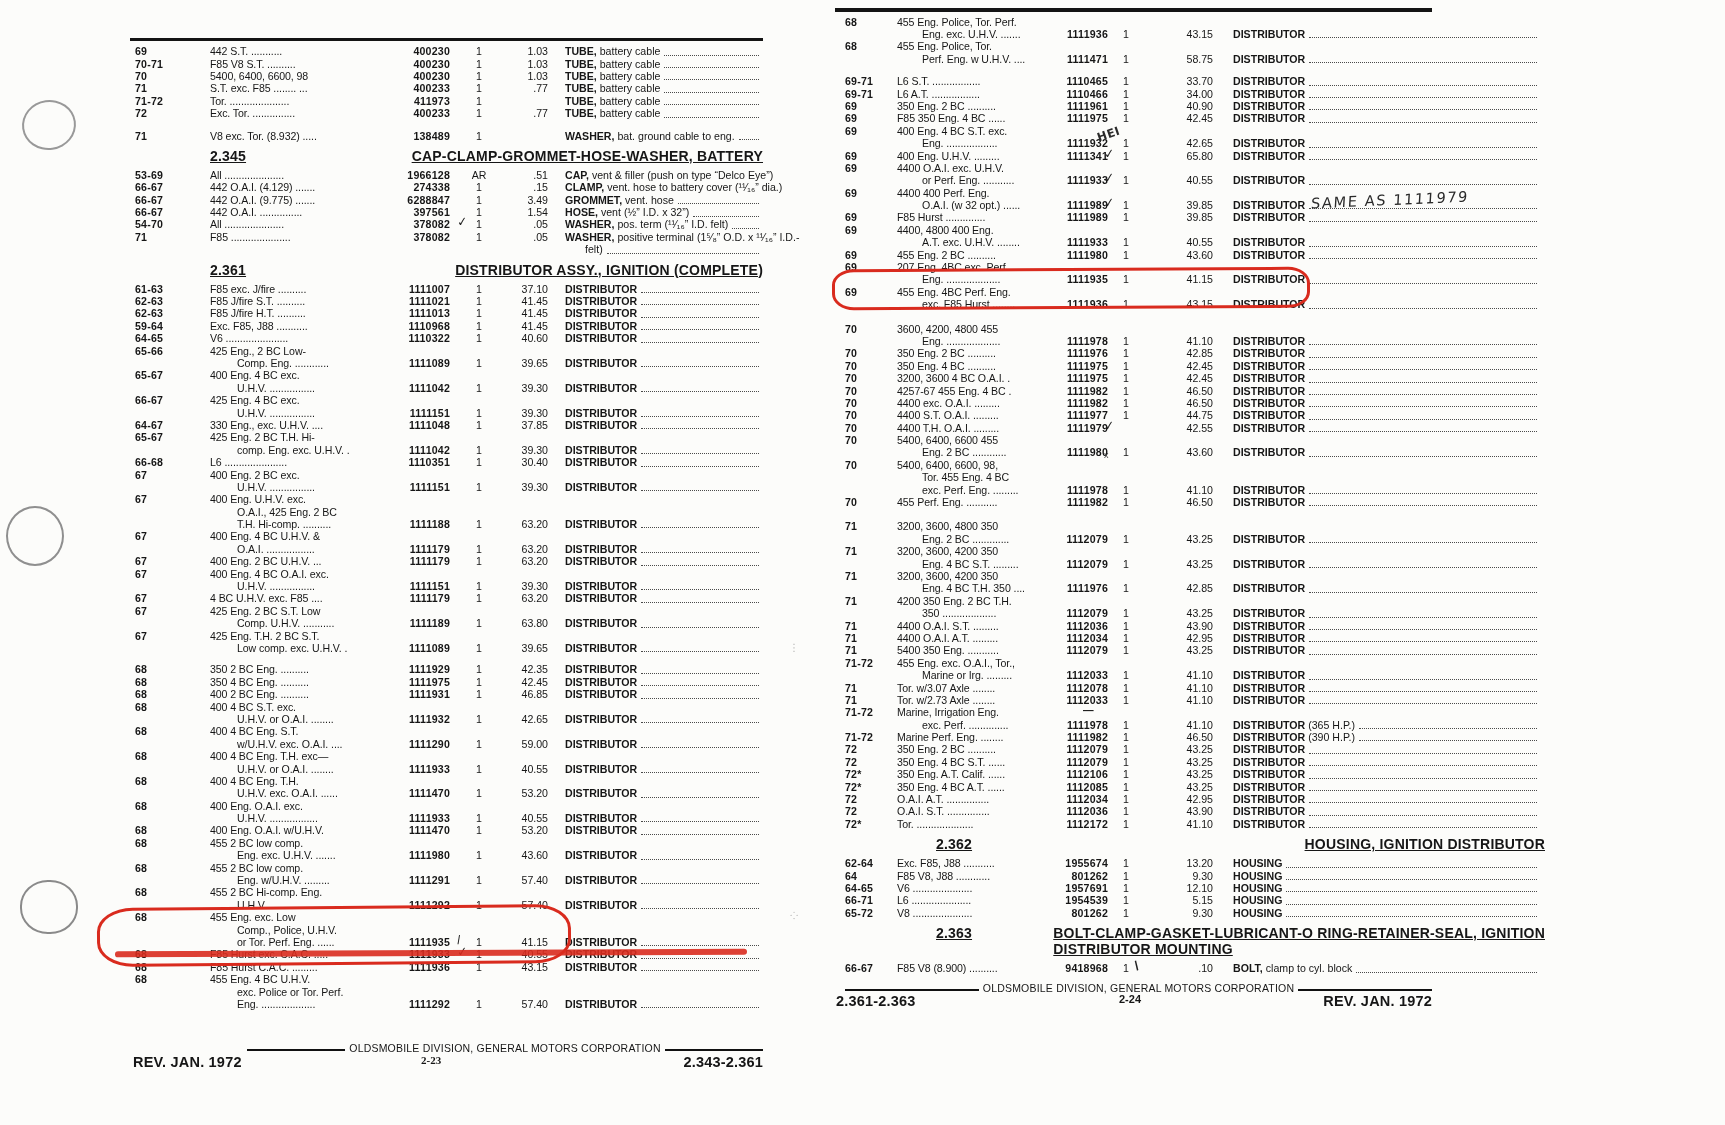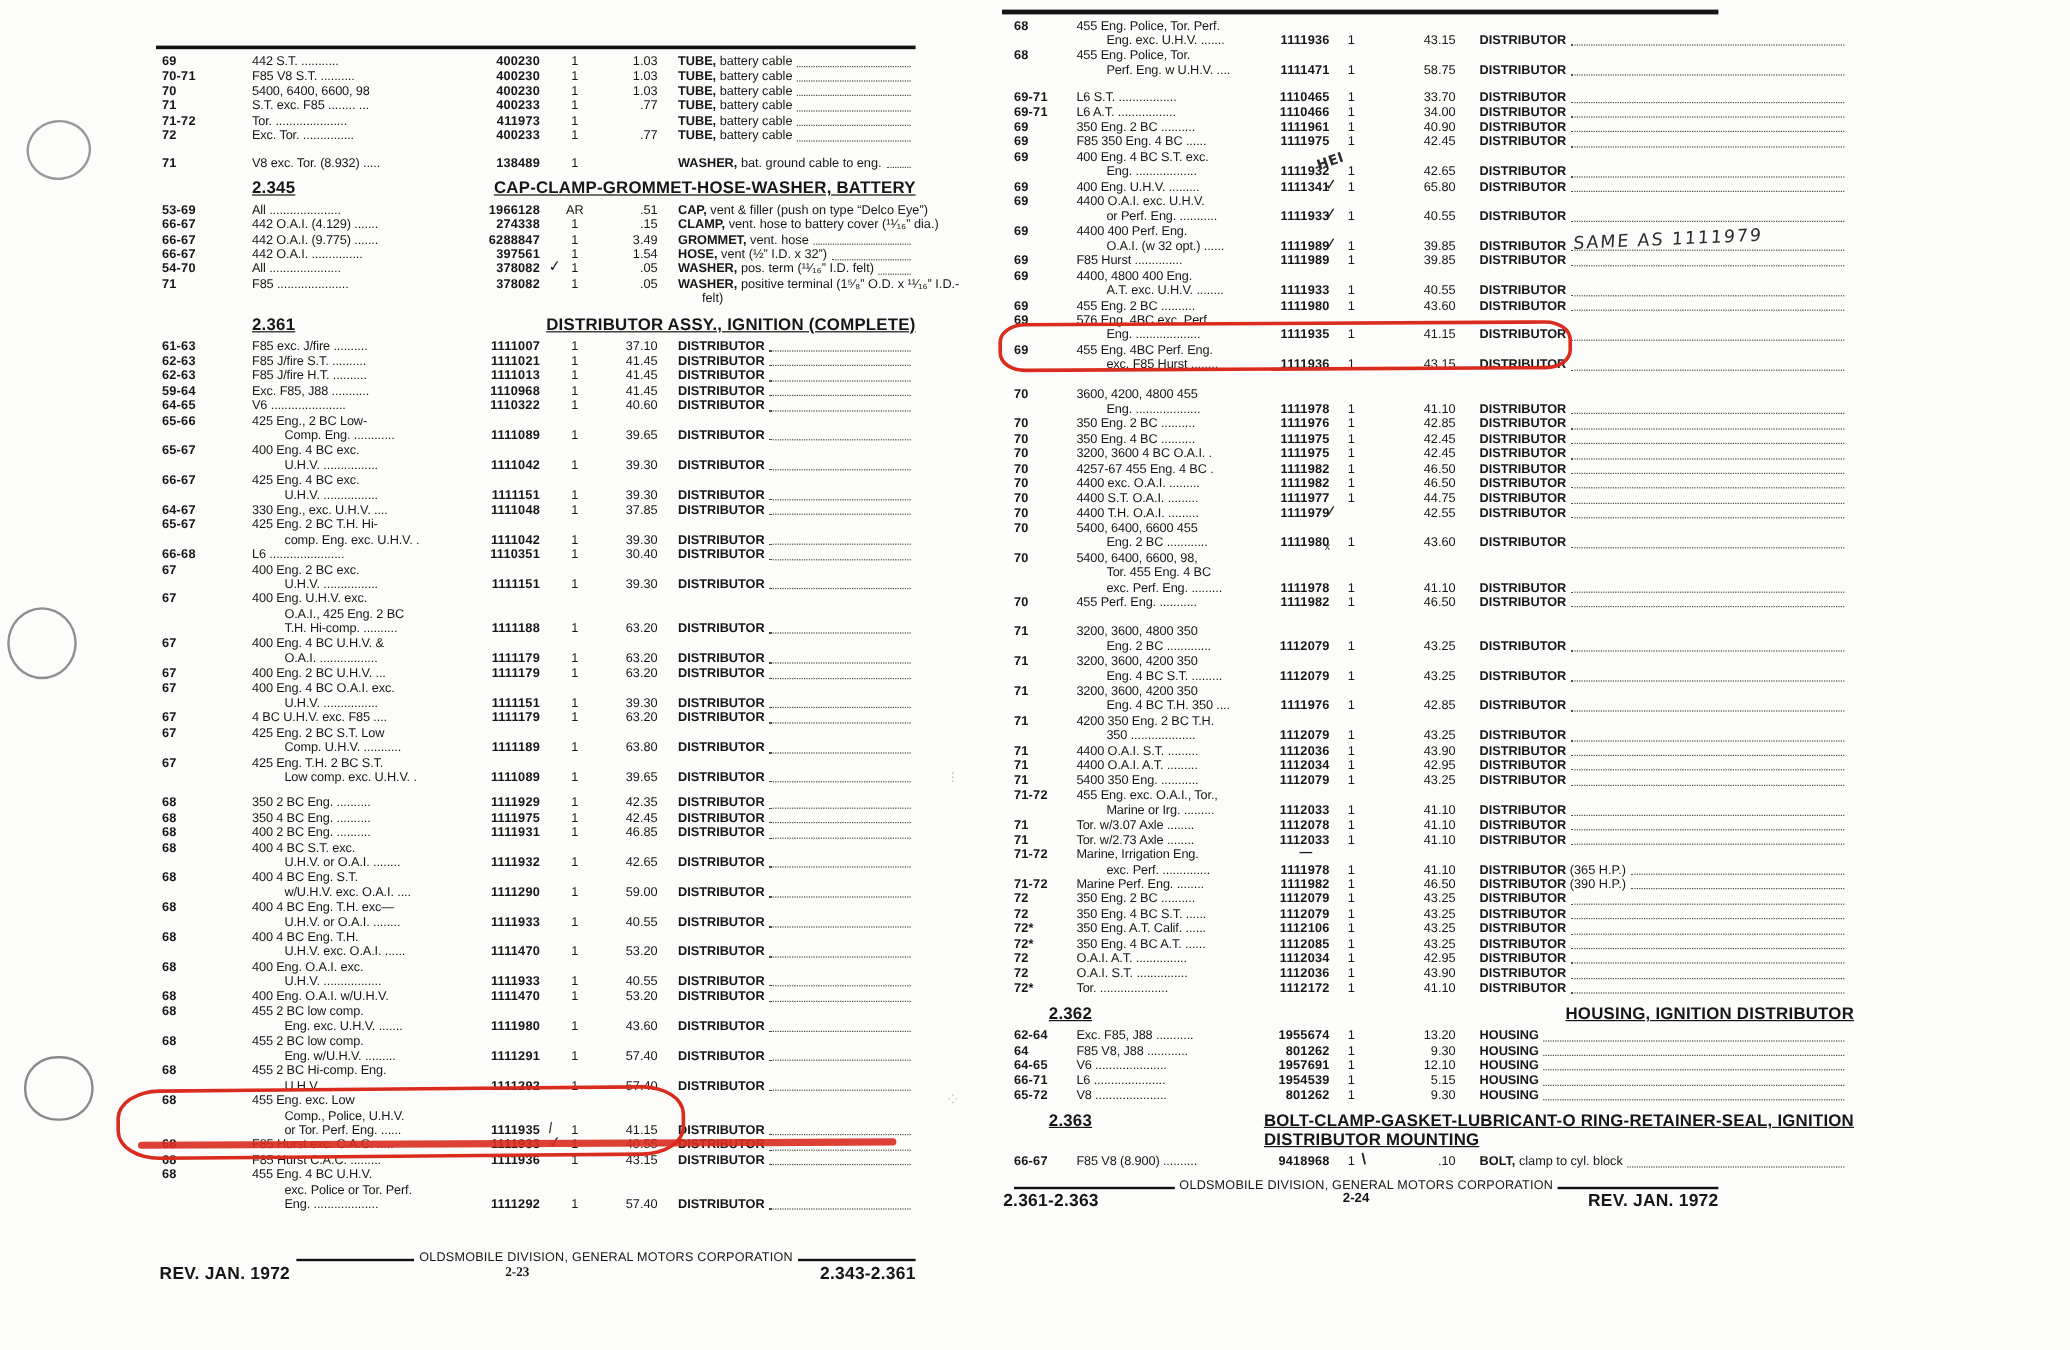--- a/index.html
+++ b/index.html
@@ -20,26 +20,26 @@
   .model.cont{left:107px;}
   #page-right .model.cont{left:87px;}
   .part{position:absolute;left:225px;width:95px;text-align:right;font-weight:bold;letter-spacing:.2px;}
   #page-right .part{left:178px;}
   .qty{position:absolute;left:338px;width:22px;text-align:center;}
   #page-right .qty{left:280px;}
   .price{position:absolute;left:352px;width:66px;text-align:right;}
   #page-right .price{left:312px;}
   .desc{position:absolute;left:435px;right:4px;display:flex;}
   #page-right .desc{left:398px;right:8px;}
-  #page-left .desc.d2{left:455px;flex-direction:column;}
+  #page-left .desc.d2{left:455px;}
   .db{font-weight:bold;white-space:pre;}
   .dr{white-space:pre;}
   .lead{flex:1 1 auto;min-width:0;border-bottom:1.6px dotted #4a4a4a;margin:0 0 2px 4px;align-self:flex-end;}
   .sect{display:flex;font-weight:bold;font-size:14px;line-height:16px;margin:6px 0 5px 80px;letter-spacing:.2px;justify-content:space-between;}
-  #page-right .sect{margin-left:39px;}
+  #page-right .sect{margin-left:101px;}
   .snum{width:70px;flex:0 0 70px;}
   .stitle2{display:block;}
   .mark{position:absolute;top:-2px;font-size:12.5px;color:#222;transform:rotate(-6deg);z-index:4;}
   #page-left .mark{left:327px;}
   #page-right .mark{left:269px;}
   .mark.xm{font-size:9px;top:3px;transform:none;color:#444;}
   #page-right .mark.after{left:300px;transform:rotate(-24deg);font-size:13px;font-weight:bold;}
   .dashmark{position:absolute;font-weight:bold;}
   #page-right .dashmark{left:248px;top:-2px;}
   .hand{position:absolute;font-family:"DejaVu Sans",sans-serif;color:#2a2a2a;z-index:6;white-space:nowrap;}
@@ -976,21 +976,21 @@
         <span class="price">43.60</span>
         <span class="desc">
           <span class="db">DISTRIBUTOR</span>
           <span class="lead"></span>
         </span>
       </div>
     </div>
     <div class="row">
       <div class="line">
         <span class="yr">69</span>
-        <span class="model">576 Eng. 4BC exc. Perf.</span>
+        <span class="model">207 Eng. 4BC exc. Perf.</span>
       </div>
       <div class="line">
         <span class="model cont">Eng. ...................</span>
         <span class="part">1111935</span>
         <span class="qty">1</span>
         <span class="price">41.15</span>
         <span class="desc">
           <span class="db">DISTRIBUTOR</span>
           <span class="lead"></span>
         </span>

